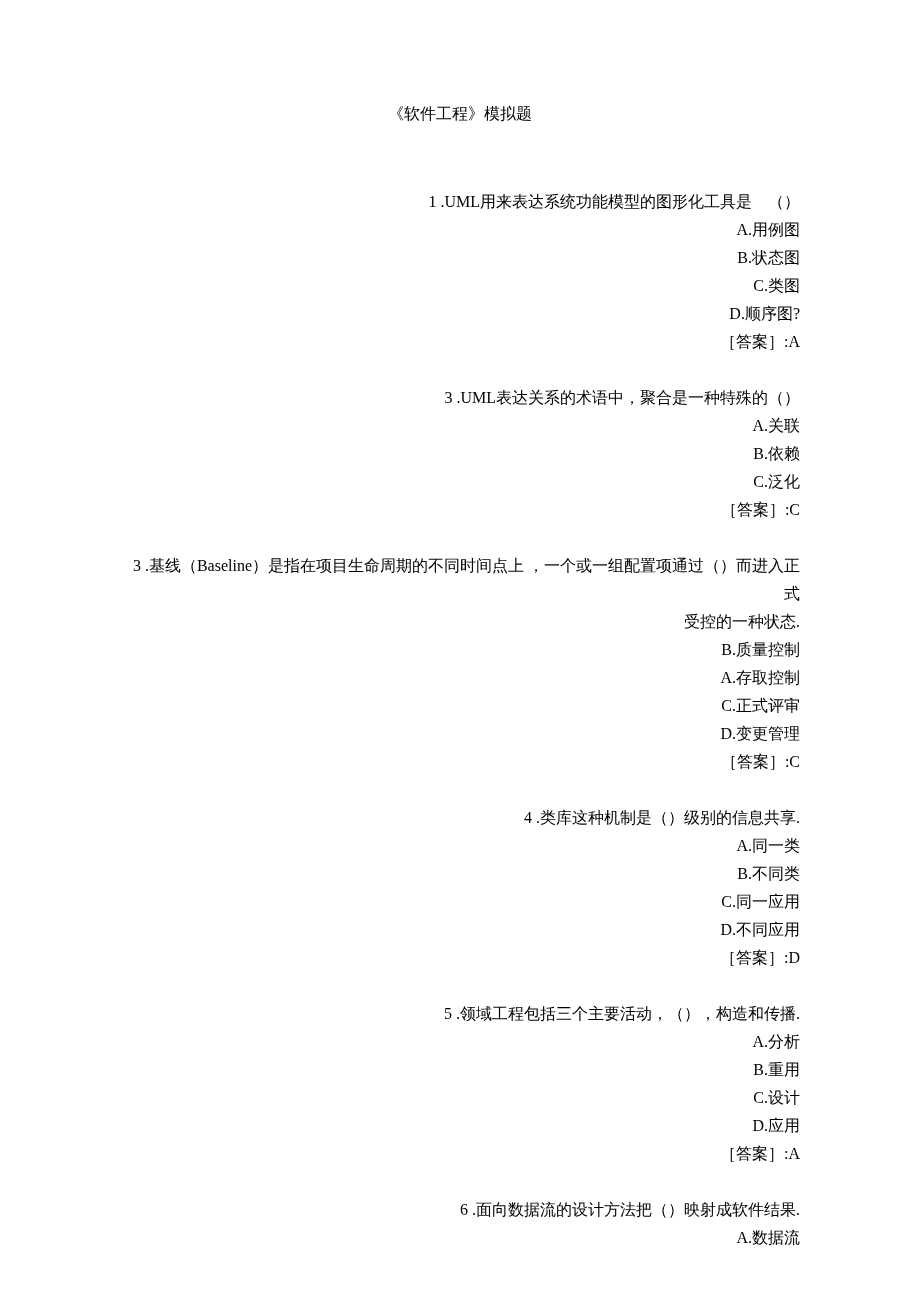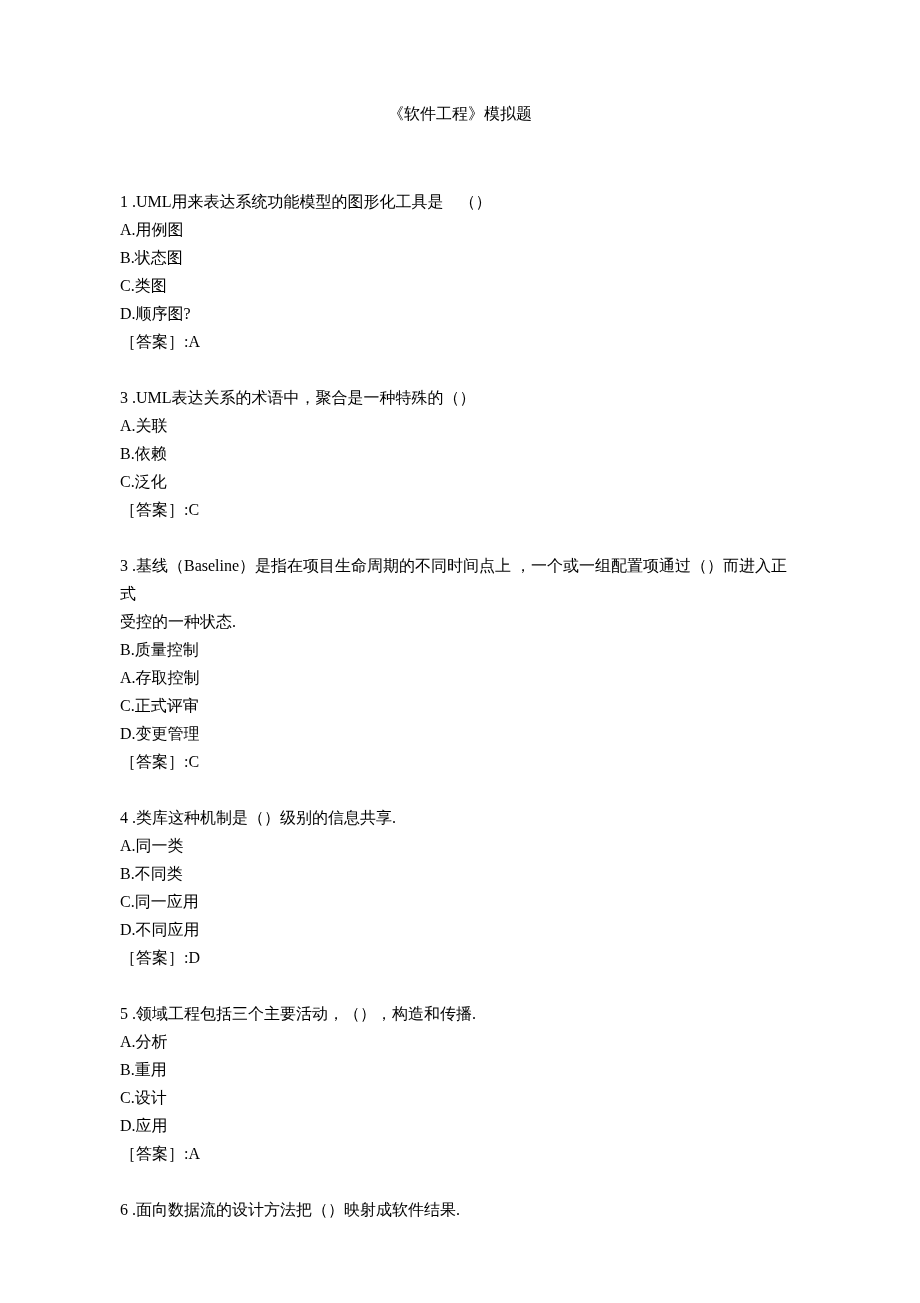--- a/index.html
+++ b/index.html
@@ -20,20 +20,21 @@
   }
   .title {
     text-align: center;
     margin-bottom: 60px;
   }
   .block {
     margin-bottom: 28px;
   }
   .line {
     white-space: pre-wrap;
+    text-align: right;
   }
 </style>
 </head>
 <body>
 
 <div class="page">
 
   <div class="title">《软件工程》模拟题</div>
 
   <div class="block">
@@ -76,15 +77,16 @@
     <div class="line">5 .领域工程包括三个主要活动，（），构造和传播.</div>
     <div class="line">A.分析</div>
     <div class="line">B.重用</div>
     <div class="line">C.设计</div>
     <div class="line">D.应用</div>
     <div class="line">［答案］:A</div>
   </div>
 
   <div class="block">
     <div class="line">6 .面向数据流的设计方法把（）映射成软件结果.</div>
+    <div class="line">A.数据流</div>
   </div>
 
 </div>
 
 </body></html>

